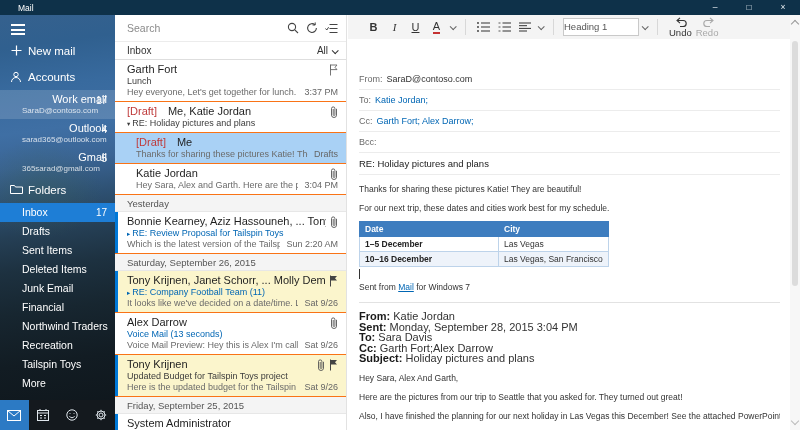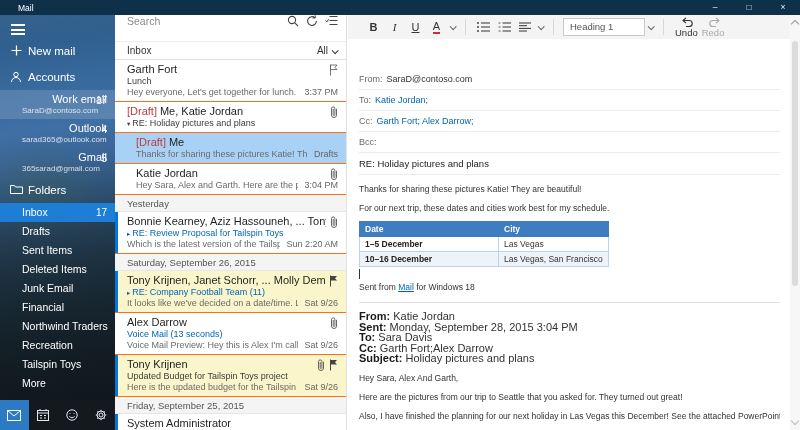--- a/index.html
+++ b/index.html
@@ -29,38 +29,38 @@
   .acct .count{position:absolute;right:8px;top:5px;font-size:10px;}
   .folder{height:19px;line-height:19px;padding-left:22px;font-size:10.5px;position:relative;white-space:nowrap;}
   .folder.selected{background:#1e7ed6;}
   .folder .count{position:absolute;right:8px;top:0;font-size:10px;}
   .bottombar{position:absolute;bottom:0;left:0;width:115px;height:30px;background:#14191e;display:flex;}
   .navcell{width:28.75px;display:flex;align-items:center;justify-content:center;}
   .navcell.active{background:#2c7ac4;}
   
   .msglist{position:absolute;top:15px;left:115px;width:232px;bottom:0;background:#fff;
            border-right:1px solid #e2e2e2;overflow:hidden;box-sizing:border-box;}
-  .search-row{height:26px;display:flex;padding:0 8px 0 12px;
+  .search-row{height:26px;display:flex;align-items:center;padding:0 8px 0 12px;
               border-bottom:1px solid #ececec;font-size:10.5px;color:#8a8a8a;}
   .search-label{flex:1;}
   .search-ic{margin-left:7px;display:flex;color:#444;}
   .list-hdr{height:17px;display:flex;align-items:center;padding:0 9px 0 12px;
             font-size:10px;color:#333;border-bottom:1px solid #dedede;}
   .list-hdr .sp{flex:1;}
   .chev{display:inline-block;width:4px;height:4px;border-right:1px solid currentColor;
         border-bottom:1px solid currentColor;transform:rotate(45deg) translateY(-1px);margin-left:4px;}
   .date-hdr{height:17px;line-height:17px;padding:0 12px;background:#f4f4f4;color:#555;
             font-size:9.5px;border-bottom:1px solid #e7e7e7;box-sizing:border-box;}
   .msg-item{position:relative;padding:3px 8px 3px 12px;border-bottom:1px solid #f97316;background:#fff;}
   .msg-item.selected{background:#a9d1f5;}
   .msg-item.flagged{background:#fbf5cc;}
   .msg-item.indent{padding-left:21px;}
   .msg-item.unread:before{content:'';position:absolute;left:0;top:0;bottom:0;width:3px;background:#0078d7;}
   .l1{display:flex;align-items:center;font-size:11px;line-height:13px;color:#1f1f1f;white-space:nowrap;}
-  .l1 .draft{color:#bf3a3a;margin-right:3px;}
+  .l1 .draft{color:#bf3a3a;margin-right:11px;}
   .l1 .sender{overflow:hidden;text-overflow:clip;}
   .l1 .sp{flex:1;}
   .l1 .icons{display:flex;align-items:center;}
   .l1 .icons svg{margin-left:4px;}
   .l2{font-size:9px;line-height:11px;color:#3c3c3c;white-space:nowrap;overflow:hidden;}
   .l2.link{color:#0066b4;}
   .l2 .marker{font-size:6.5px;margin-right:2px;}
   .l3{display:flex;font-size:9px;line-height:11px;color:#6b6b6b;}
   .l3 .preview{flex:1;white-space:nowrap;overflow:hidden;}
   .l3 .time{margin-left:6px;white-space:nowrap;color:#666;}
@@ -75,21 +75,21 @@
   .ribbon{height:24px;background:#f4f4f4;display:flex;align-items:center;padding:0 8px 0 15px;color:#333;}
   .fmt-btn{width:21px;text-align:center;font-size:11px;}
   .fmt-b{font-weight:bold;}
   .fmt-i{font-style:italic;font-family:"Liberation Serif",serif;}
   .fmt-u{text-decoration:underline;}
   .fmt-a{border-bottom:2px solid #c53232;line-height:11px;display:inline-block;}
   .rib-sep{width:1px;height:16px;background:#d8d8d8;margin:0 7px;}
   .rib-chev{color:#666;margin:0 3px;}
   .listicon{margin:0 4px;}
   .style-box{width:74px;height:16px;background:#fff;border:1px solid #c9c9c9;font-size:9.5px;
-             color:#555;line-height:15px;padding-left:6px;margin-left:2px;}
+             color:#555;line-height:15px;margin-left:2px;}
   .undoredo{display:flex;align-items:center;font-size:9.5px;color:#333;margin-left:4px;flex-direction:column;}
   .undoredo svg{margin:0 3px 0 6px;}
   .redo{color:#a9a9a9;}
   .content{position:absolute;top:49px;left:0;right:10px;bottom:0;padding:5px 10px 0 11px;overflow:hidden;}
   .field{height:20px;line-height:20px;border-bottom:1px solid #ececec;font-size:9px;color:#333;
          display:flex;white-space:nowrap;}
   .field .lbl{color:#6a6a6a;margin-right:4px;}
   .field .val.link{color:#0066b4;}
   .field.subject{font-size:9.5px;color:#222;height:21px;line-height:21px;}
   .body-area{padding-top:8px;font-size:8.5px;color:#333;line-height:12px;}
@@ -481,21 +481,21 @@
             </tr>
             <tr class="alt">
               <td class="c0">10–16 December</td>
               <td class="c1">Las Vegas, San Francisco</td>
             </tr>
           </tbody>
       </table>
 
       <div class="caret"></div>
 
-      <p class="sig"><span>Sent from </span><a>Mail</a><span> for Windows 18</span></p>
+      <p class="sig"><span>Sent from </span><a>Mail</a><span> for Windows 7</span></p>
 
       <div class="divider"></div>
 
       <div id="qheaders">
           <div class="qline"><b>From:</b><span> Katie Jordan</span></div>
           <div class="qline"><b>Sent:</b><span> Monday, September 28, 2015 3:04 PM</span></div>
           <div class="qline"><b>To:</b><span> Sara Davis</span></div>
           <div class="qline"><b>Cc:</b><span> Garth Fort;Alex Darrow</span></div>
           <div class="qline"><b>Subject:</b><span> Holiday pictures and plans</span></div>
         </div>

